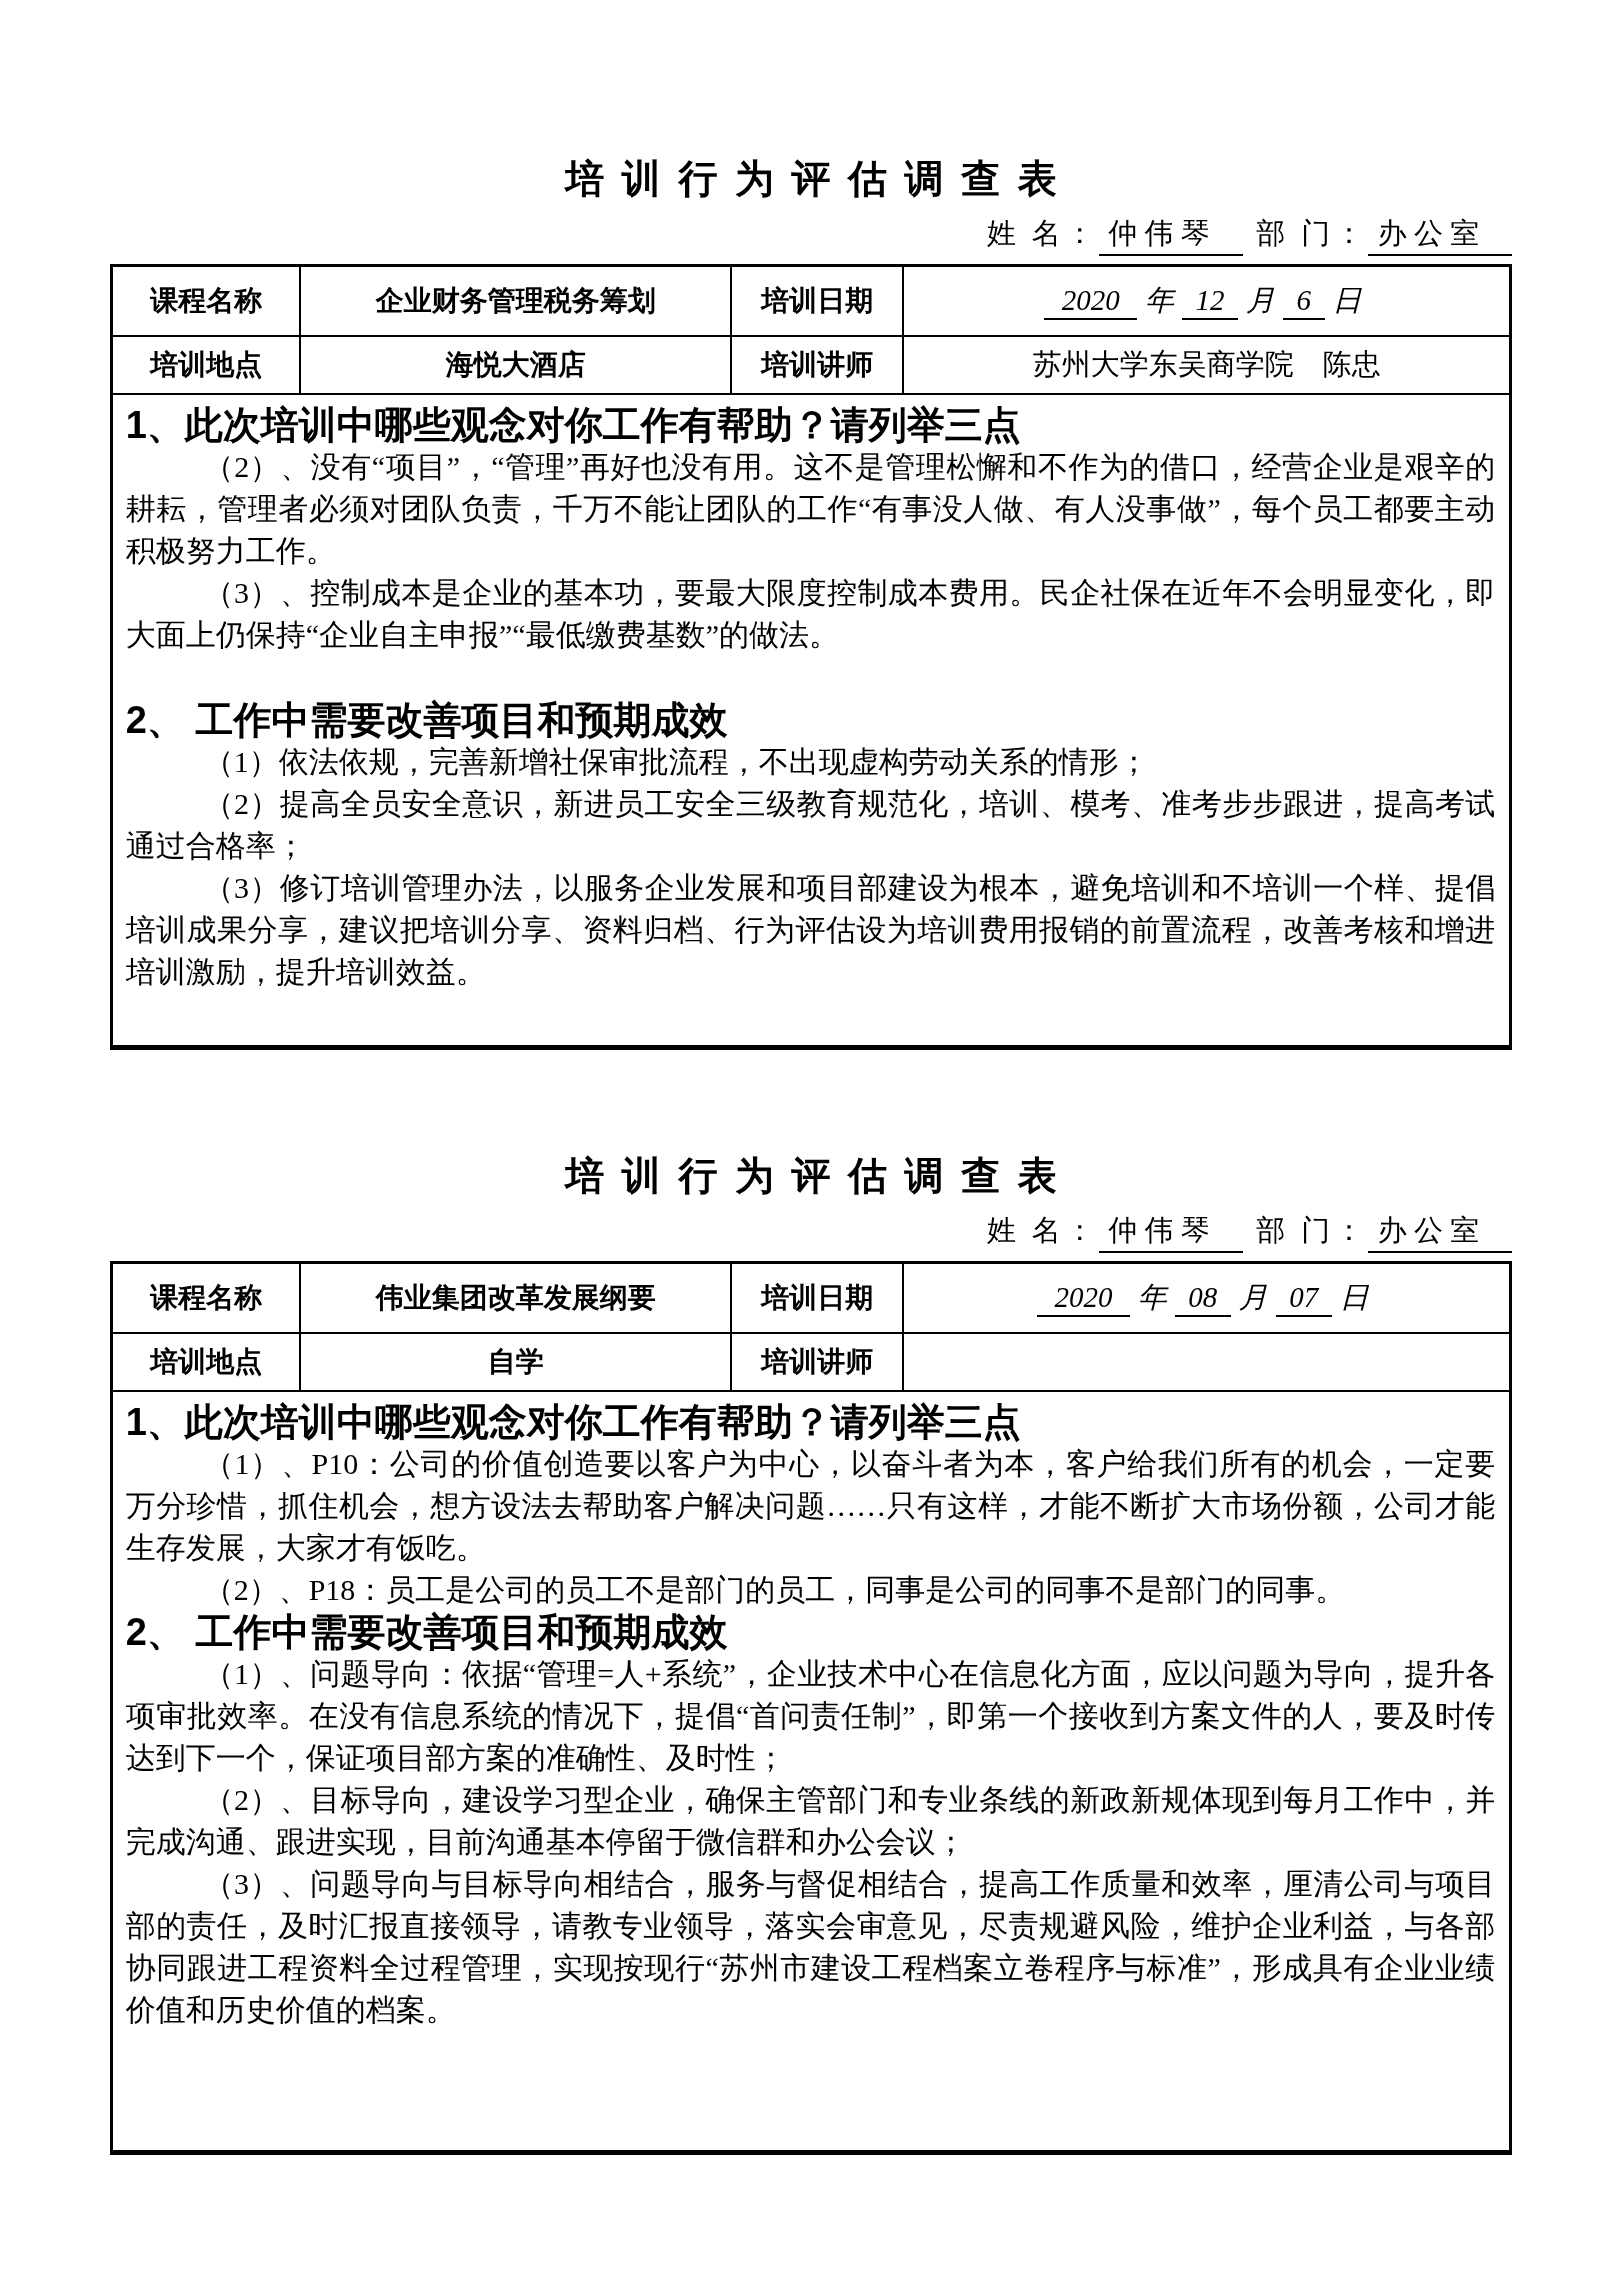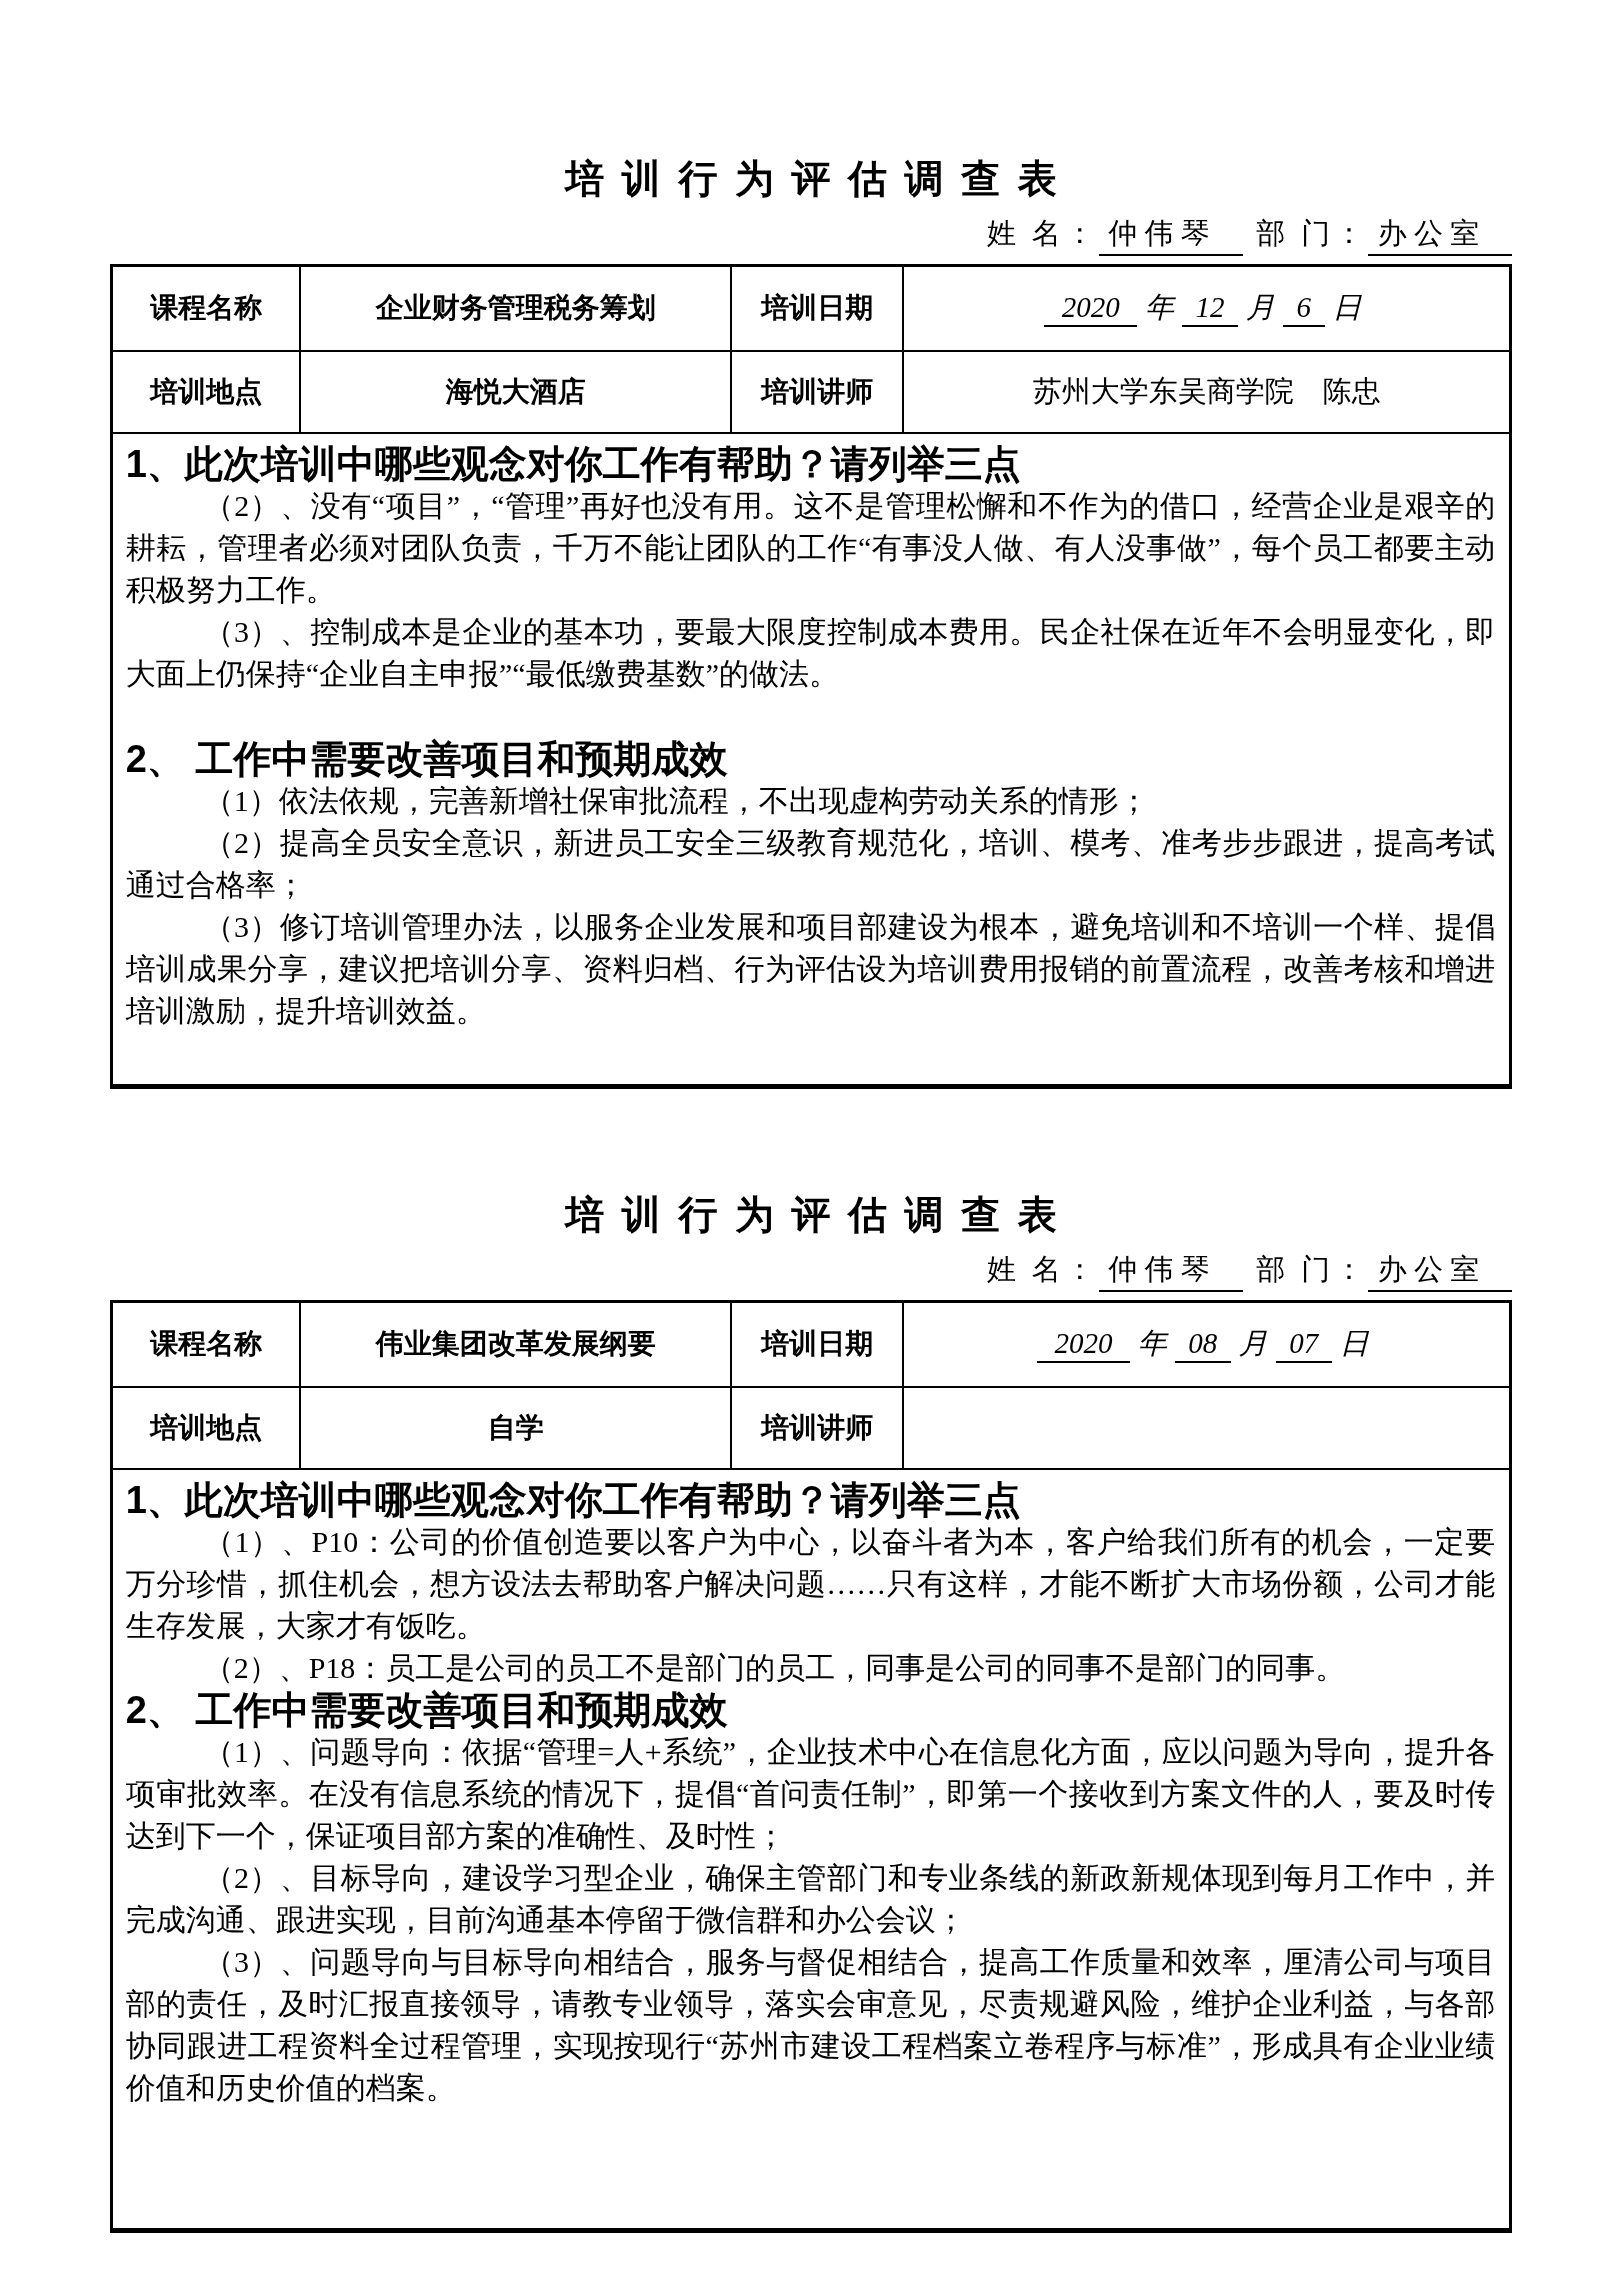--- a/index.html
+++ b/index.html
@@ -56,22 +56,22 @@
     border: 3.9px solid #000;
     border-bottom-width: 2px;
   }
   table.head-table td {
     border: 2px solid #000;
     text-align: center;
     vertical-align: middle;
     padding: 0 3.9px;
     overflow: hidden;
   }
-  tr.row-1 { height: 86px; }
-  tr.row-2 { height: 82px; }
+  tr.row-1 { height: 71px; }
+  tr.row-2 { height: 58px; }
   col.c1 { width: 13.5%; }
   col.c2 { width: 30.8%; }
   col.c3 { width: 12.3%; }
   col.c4 { width: 43.4%; }
 
   .cell-label, .cell-value-bold {
     font-family: "Liberation Sans", "DejaVu Sans", sans-serif;
     font-weight: bold;
     font-size: 28px;
   }

